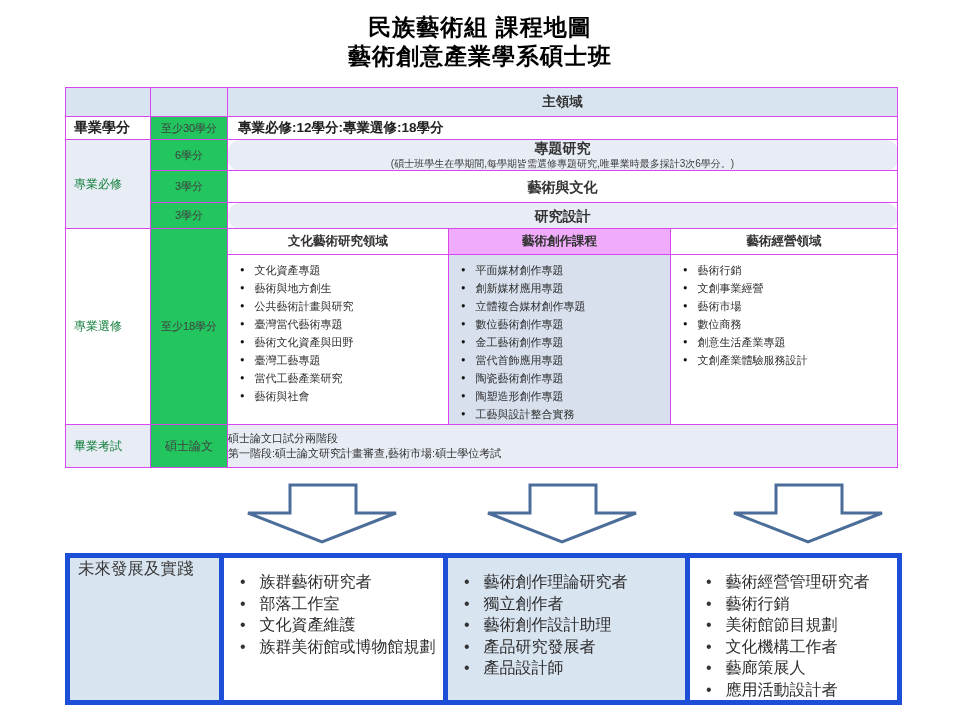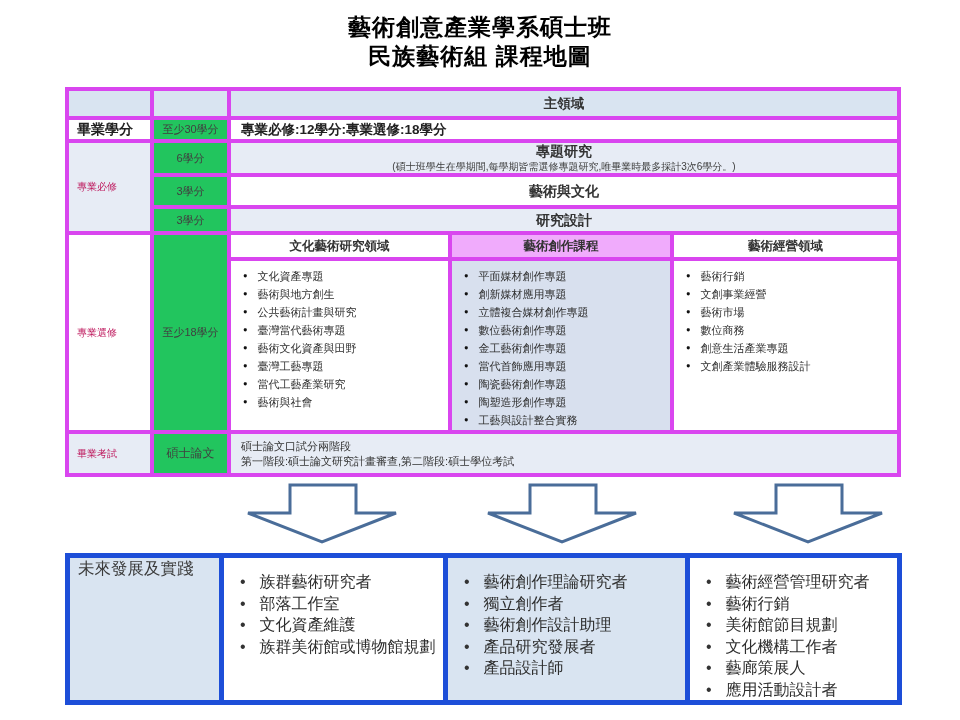--- a/index.html
+++ b/index.html
@@ -9,69 +9,69 @@
     font-family:"Liberation Sans","DejaVu Sans",sans-serif; color:#333;
   }
   .page { position:absolute; inset:0; }
 
   
   .title { position:absolute; top:13px; left:0; width:960px; text-align:center;
            font-size:23px; font-weight:bold; line-height:29px; color:#000; letter-spacing:1px; }
 
   
   table { border-collapse:collapse; table-layout:fixed; }
-  td { border:4px solid #d946ef; padding:0; vertical-align:middle; overflow:hidden; }
+  td { border:1px solid #d946ef; padding:0; vertical-align:middle; overflow:hidden; }
 
   .top-table { position:absolute; left:65px; top:87px; width:832px; }
 
   .bg-header { background:#d9e4f1; }
   .bg-credits { background:#22c55e; }
   .bg-band { background:#e7ecf5; }
   .bg-white { background:#ffffff; }
   .bg-midhead { background:#f0abfc; }
   .bg-midbody { background:#d8e0ee; }
 
   .lbl-bold { font-size:14px; font-weight:bold; color:#222; padding-left:8px; }
-  .lbl { font-size:10px; color:#be185d; padding-left:8px; }
+  .lbl { font-size:12px; color:#15803d; padding-left:8px; }
   .credits { font-size:11px; color:#404040; text-align:center; }
   .main-domain { font-size:13.5px; font-weight:bold; color:#333; text-align:center; }
   .grad-content { font-size:13.5px; font-weight:bold; color:#222; padding-left:10px; }
-  .center { text-align:center; }
+  .center { text-align:center;border-radius:12px; }
   .course-title { font-size:14px; font-weight:bold; color:#333; line-height:16px; }
   .course-note { font-size:10px; color:#3d3d3d; line-height:13px; margin-top:1px; }
   .col-header { font-size:12.5px; font-weight:bold; color:#333; text-align:center; }
 
   .elective-body { vertical-align:top; }
   .course-list { list-style:none; margin:0; padding:7px 2px 0 12px; }
   .course-list li { font-size:11px; line-height:17px; color:#2e2e2e; white-space:nowrap; }
   .course-list li::before { content:"●"; font-size:7.5px; margin-right:10px; position:relative; top:-2px; color:#111; }
 
-  .exam-content { font-size:11px; color:#333; padding-left:10px; line-height:15px; }
+  .exam-content { font-size:11px; color:#333; line-height:15px; }
   .exam-credits { font-size:12px; }
 
   
   .arrow { position:absolute; top:483px; width:152px; height:62px; }
   .arrow-1 { left:246px; } .arrow-2 { left:486px; } .arrow-3 { left:732px; }
 
   
   .future-table { position:absolute; left:65px; top:553px; width:832px; height:135px; }
   .future-table td { border:5px solid #1d4ed8; vertical-align:top; }
   .future-label { font-size:16.5px; color:#3b3b3b; padding-left:8px; vertical-align:middle; }
   .future-list { list-style:none; margin:0; padding:13px 2px 0 16px; }
   .future-list li { font-size:16px; line-height:21.5px; color:#2e2e2e; white-space:nowrap; }
   .future-list li::before { content:"•"; margin-right:14px; color:#333; }
 </style>
 </head>
 <body>
 
 <div class="page">
 
   <div class="title">
+    <div>民族藝術組 課程地圖</div>
     <div>藝術創意產業學系碩士班</div>
-    <div>民族藝術組 課程地圖</div>
   </div>
 
   <table class="top-table">
     <colgroup>
       <col style="width:85px">
         <col style="width:77px">
         <col style="width:221px">
         <col style="width:222px">
         <col style="width:227px">
     </colgroup>
@@ -148,21 +148,21 @@
               <li>創意生活產業專題</li>
               <li>文創產業體驗服務設計</li>
             </ul>
       </td>
     </tr>
     <tr style="height:43px">
       <td class="bg-band lbl">畢業考試</td>
       <td class="bg-credits credits exam-credits">碩士論文</td>
       <td colspan="3" class="bg-band exam-content">
         <div>碩士論文口試分兩階段</div>
-        <div>第一階段:碩士論文研究計畫審查,第二階段:碩士學位考試</div>
+        <div>第一階段:碩士論文研究計畫審查,藝術市場:碩士學位考試</div>
       </td>
     </tr>
   </tbody>
     </table>
 
   <svg class="arrow arrow-1" viewBox="0 0 152 62">
     <polygon points="44,2 110,2 110,30 150,30 76,59 2,30 44,30" fill="#ffffff" stroke="#4a6d99" stroke-width="3"></polygon>
   </svg>
   <svg class="arrow arrow-2" viewBox="0 0 152 62">
     <polygon points="44,2 110,2 110,30 150,30 76,59 2,30 44,30" fill="#ffffff" stroke="#4a6d99" stroke-width="3"></polygon>

